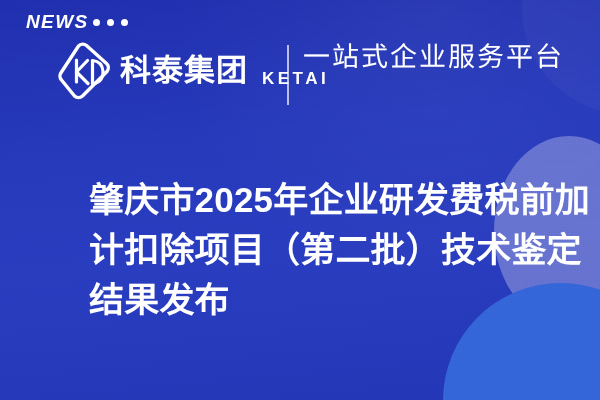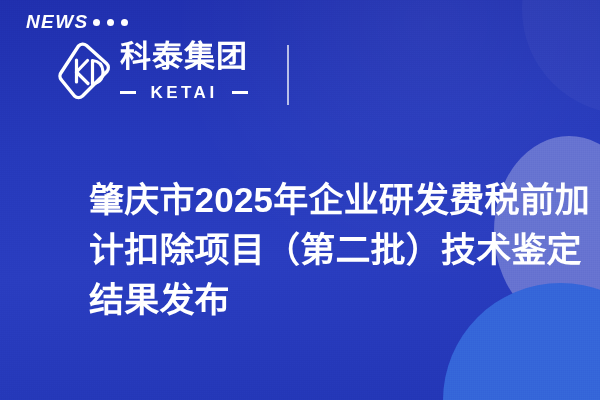--- a/index.html
+++ b/index.html
@@ -102,21 +102,20 @@
     align-items: center;
   }
   .mark {
     width: 56px;
     height: 62px;
     flex: 0 0 auto;
   }
   .wordmark {
     margin-left: 8px;
     display: flex;
-    flex-direction: column;
     align-items: flex-end;
   }
   .wordmark-cn {
     color: #ffffff;
     font-size: 31px;
     font-weight: bold;
     letter-spacing: 1px;
     line-height: 1.02;
     white-space: nowrap;
   }
@@ -225,17 +224,18 @@
         <span class="rule"></span>
         <span class="latin">KETAI</span>
         <span class="rule"></span>
       </div>
     </div>
   </div>
 
   <div class="divider"></div>
 
   <div class="tagline">
+    <div class="tagline-main">一站式企业服务平台</div>
   </div>
 
   <h1 class="headline">肇庆市2025年企业研发费税前加计扣除项目（第二批）技术鉴定结果发布</h1>
 
 </div>
 
 </body></html>

